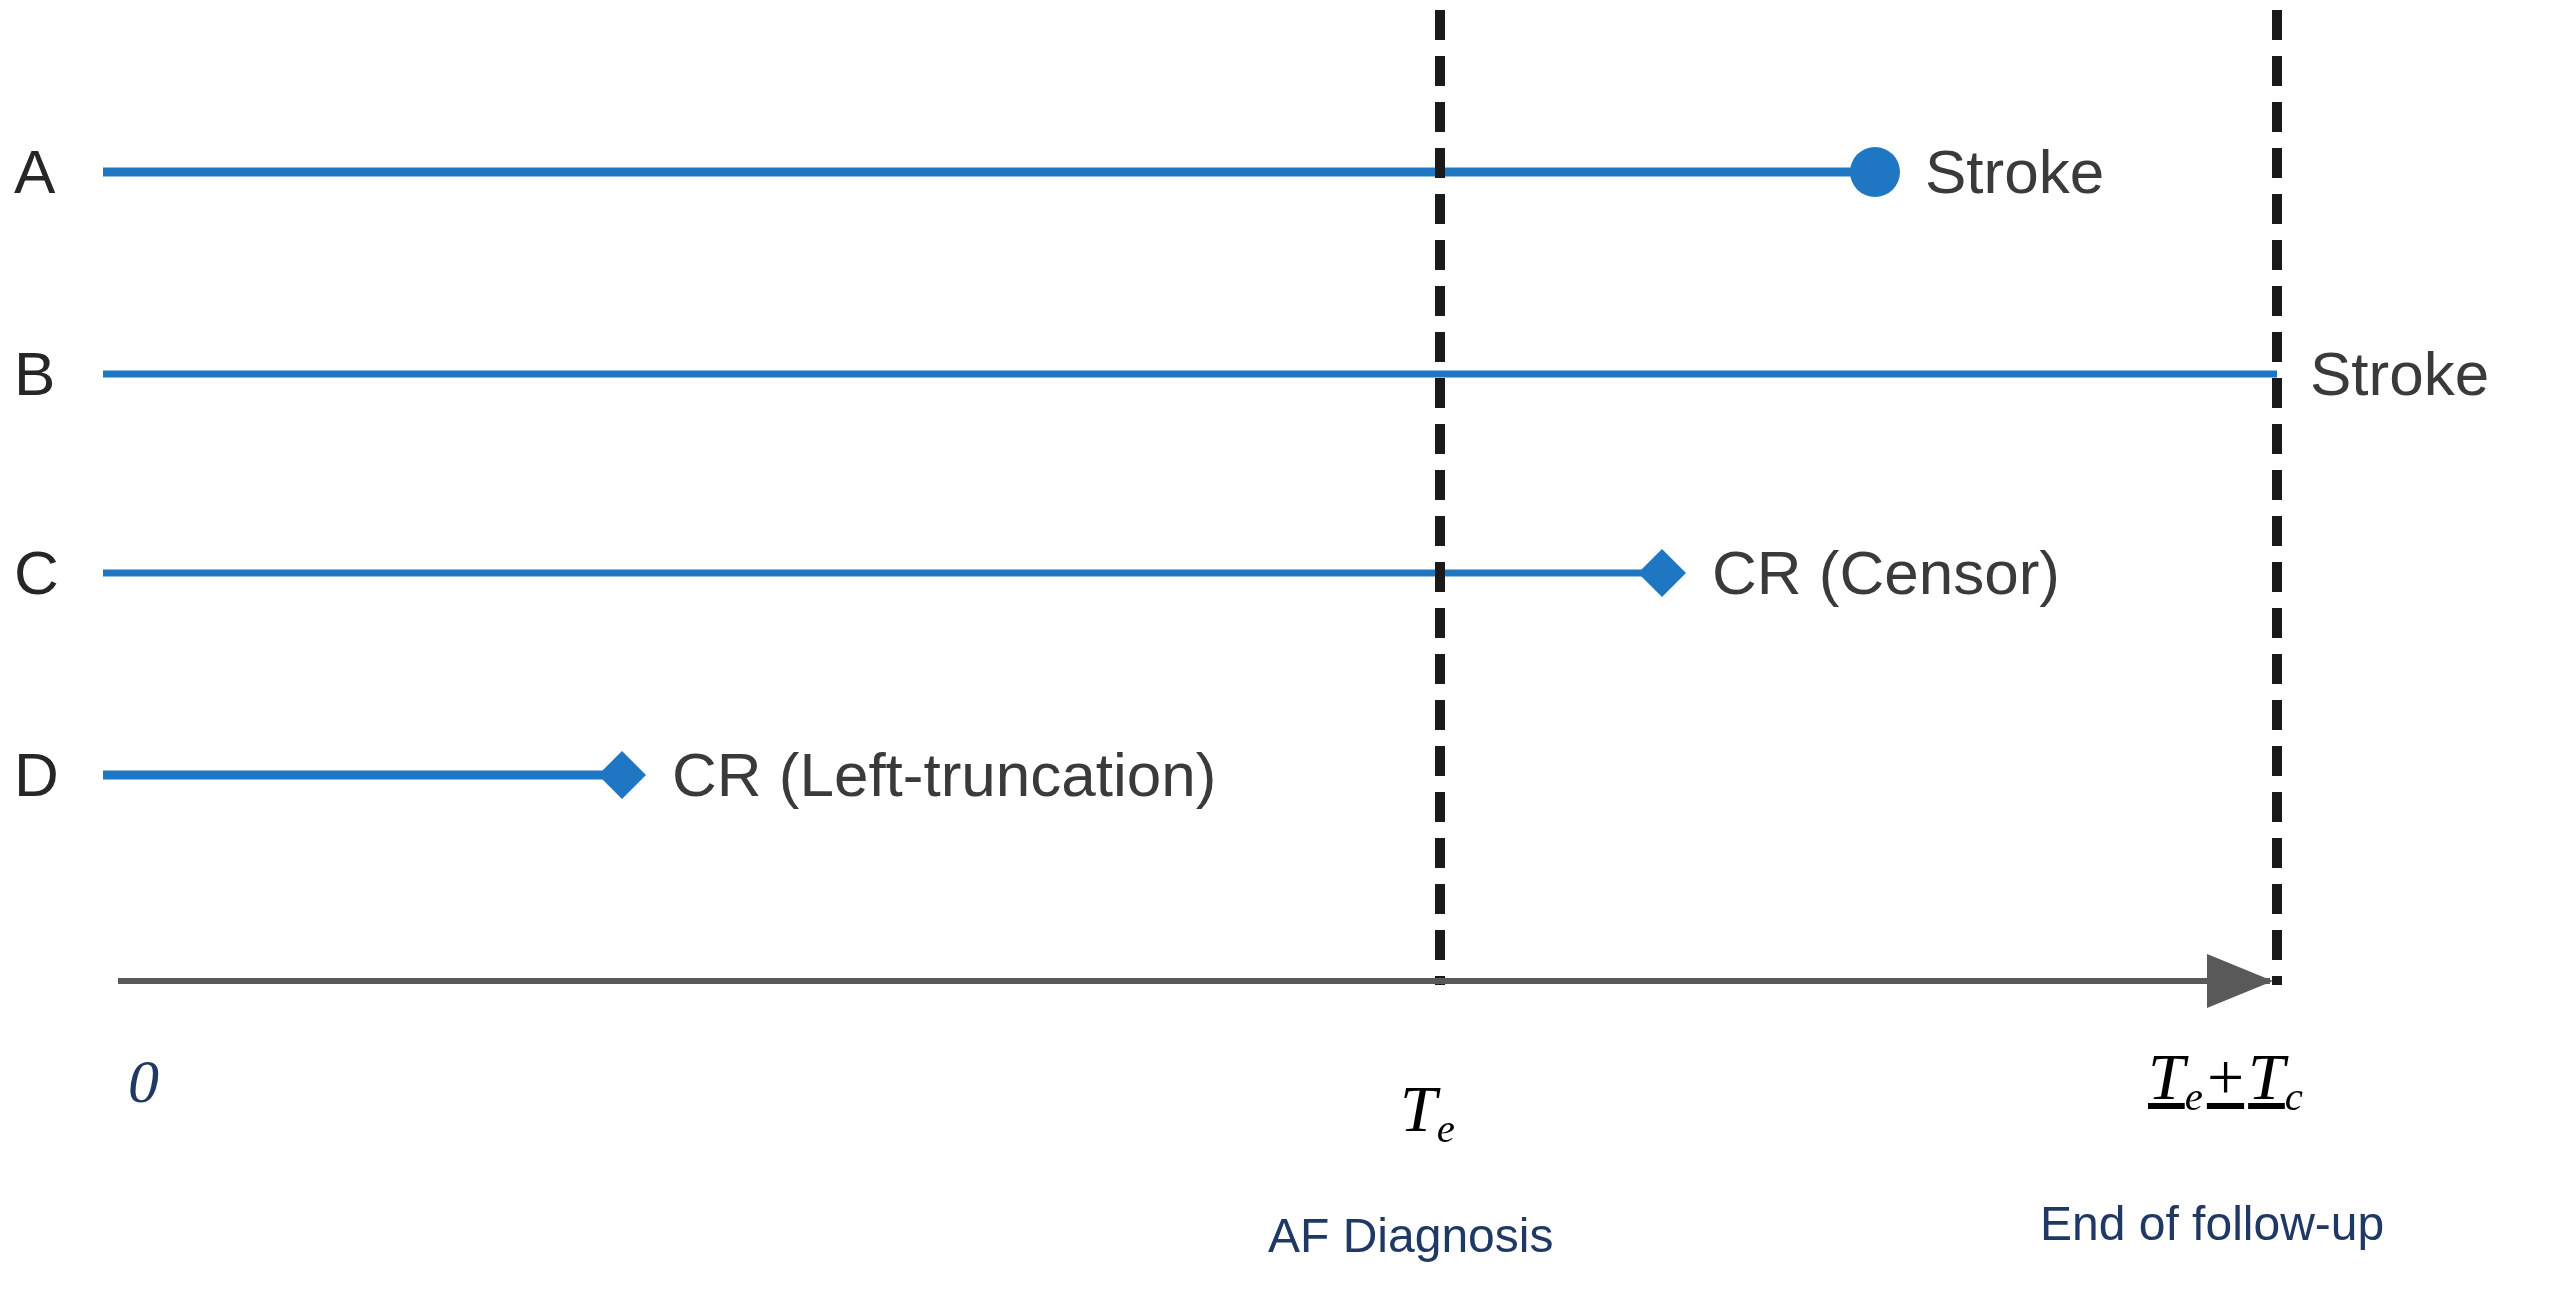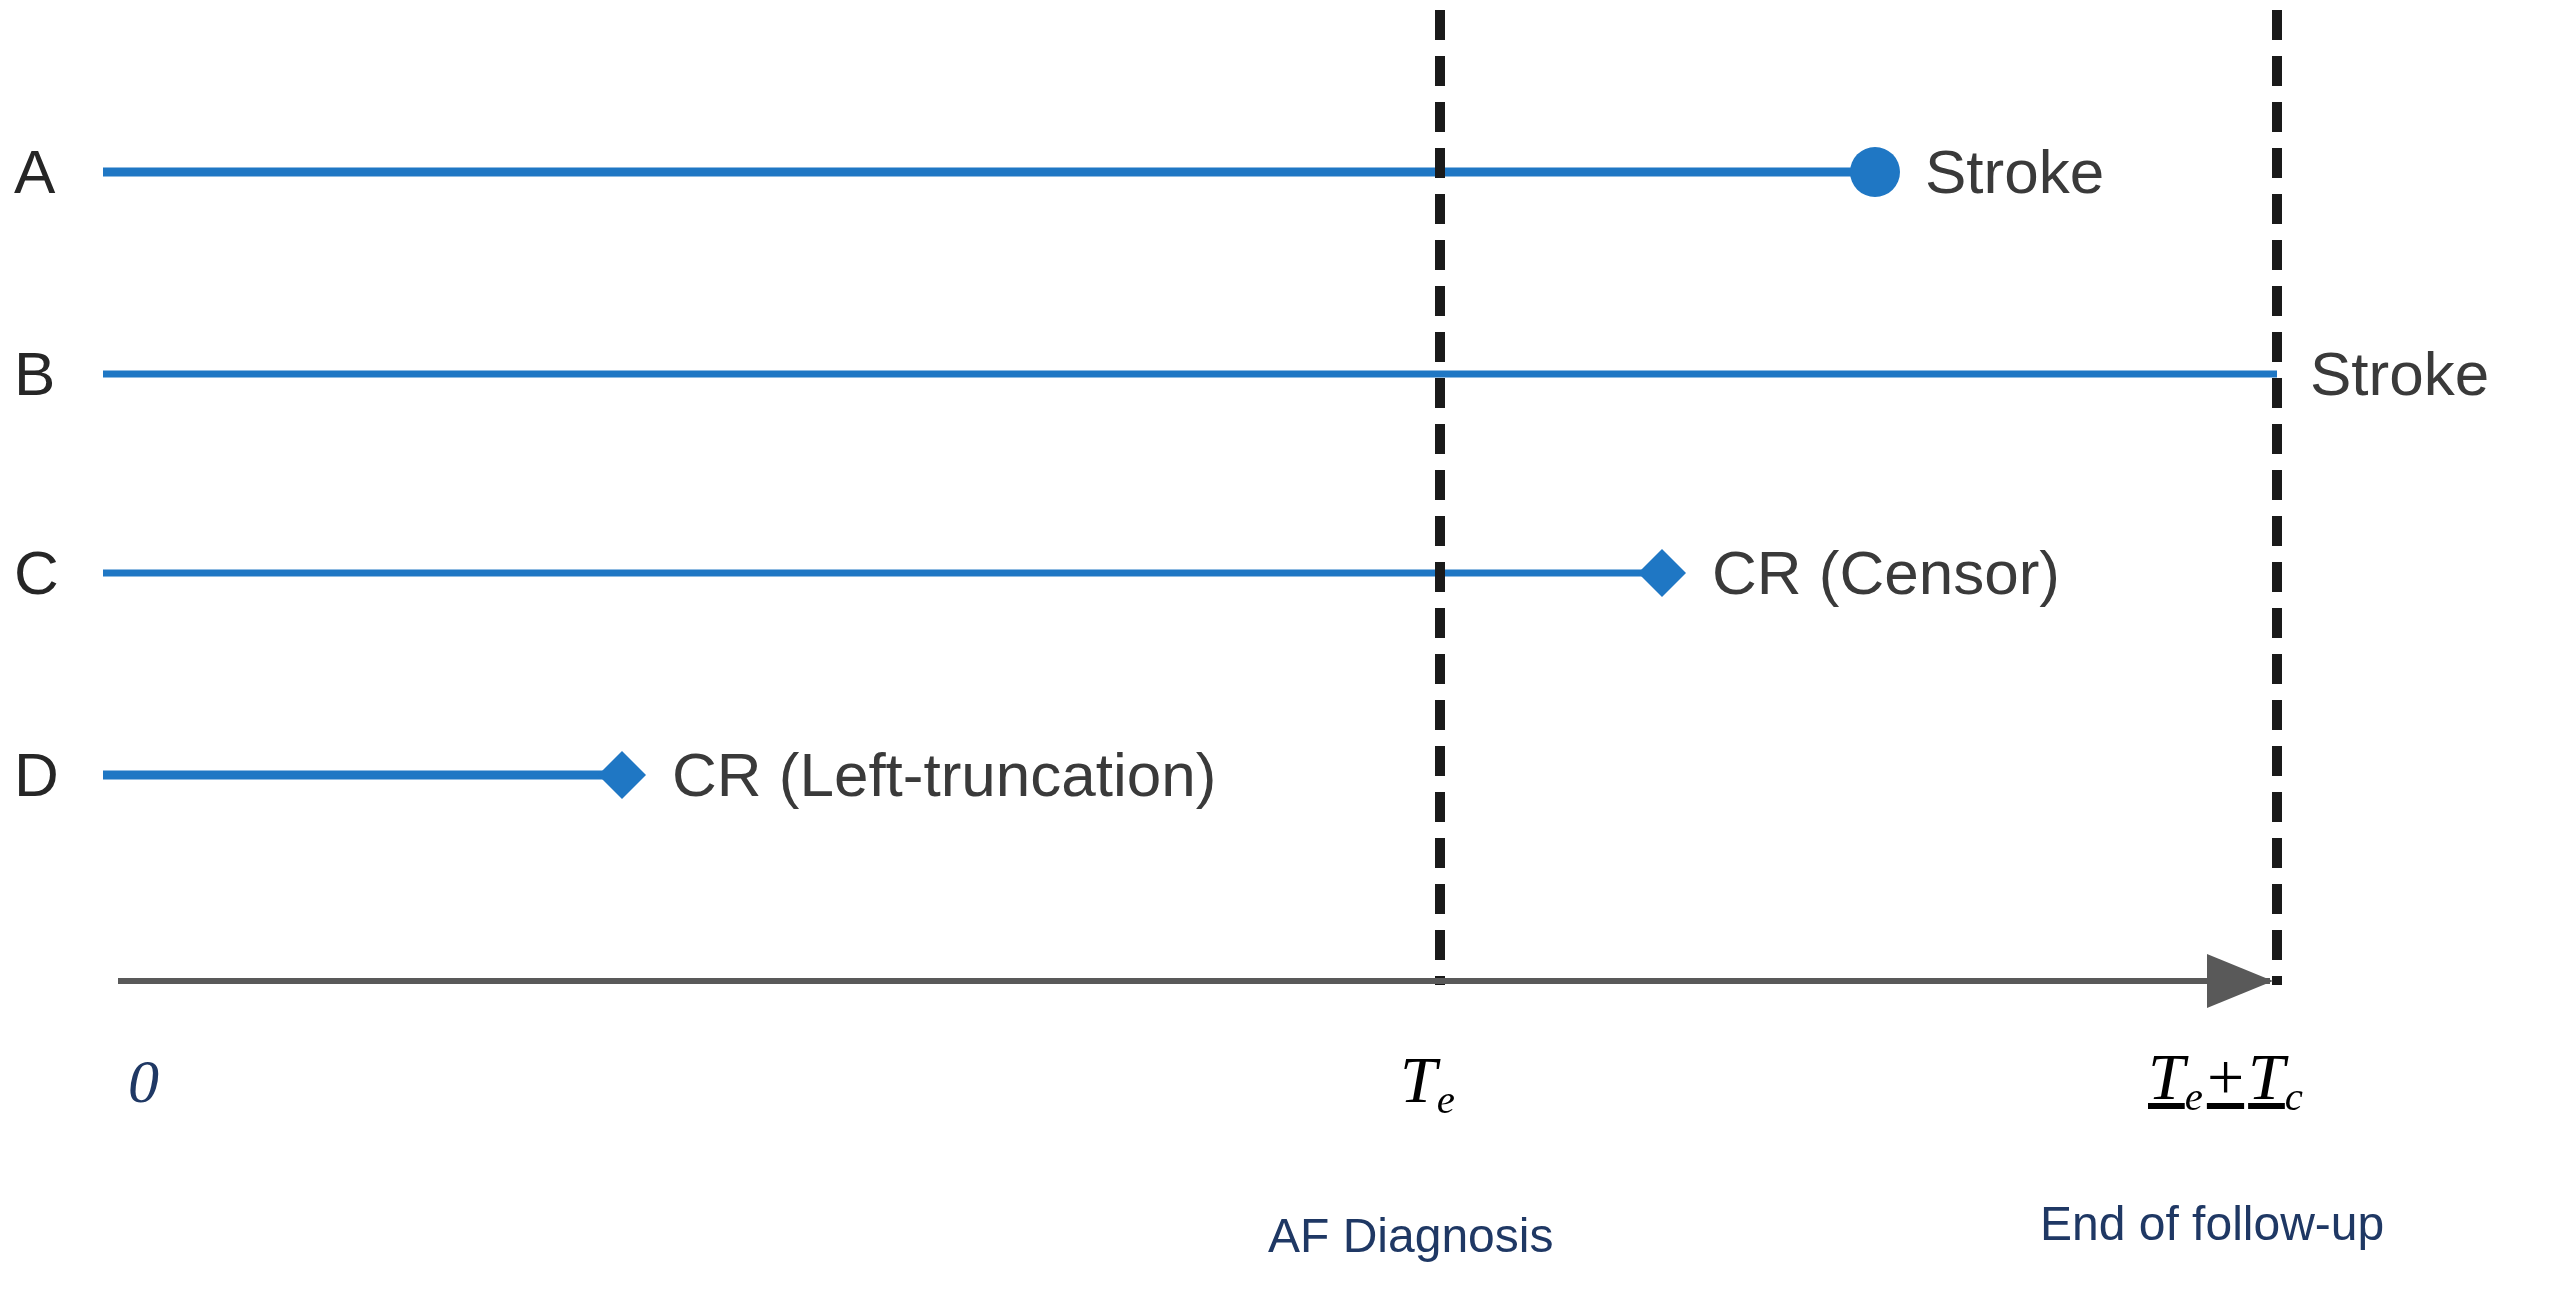--- a/index.html
+++ b/index.html
@@ -109,20 +109,20 @@
   <div class="row-label" style="left:14px; top:573px;">C</div>
   <div class="row-label" style="left:14px; top:775px;">D</div>
 
   <div class="event-label" style="left:1925px; top:172px;text-align:center;">Stroke</div>
   <div class="event-label" style="left:2310px; top:374px;">Stroke</div>
   <div class="event-label" style="left:1712px; top:573px;">CR (Censor)</div>
   <div class="event-label" style="left:672px; top:775px;">CR (Left-truncation)</div>
 
   <div class="axis-tick-label zero" style="left:128px; top:1050px;">0</div>
 
-  <div class="axis-tick-label" style="left:1400px; top:1047px;"><span>T</span><sub>e</sub></div>
+  <div class="axis-tick-label" style="left:1400px; top:1076px;"><span>T</span><sub>e</sub></div>
 
   <div class="axis-tick-label" style="left:2148px; top:1044px;text-decoration:underline;"><span>T</span><sub>e</sub><span class="op">+</span><span>T</span><sub>c</sub></div>
 
   <div class="annotation" style="left:1268px; top:1200px;margin-top:12px;">AF Diagnosis</div>
   <div class="annotation" style="left:2040px; top:1200px;">End of follow-up</div>
 
 </div>
 
 </body></html>

